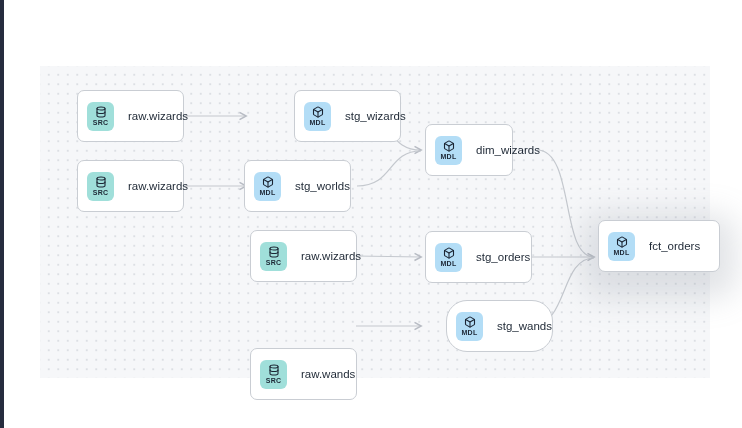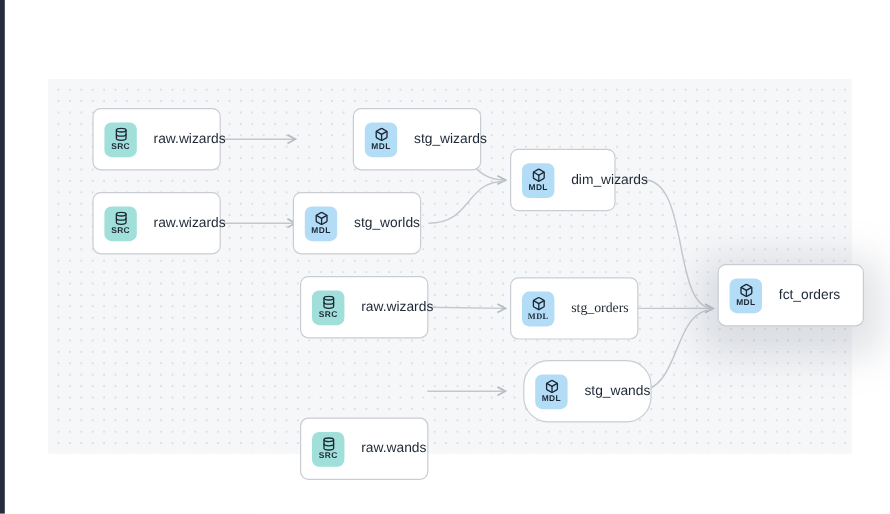--- a/index.html
+++ b/index.html
@@ -47,23 +47,23 @@
   }
   .node-label{
     font-size:11.5px;color:#1e2835;font-weight:500;white-space:nowrap;
   }
   
   #n-raw-wizards{left:77px;top:90px;}
   #n-stg-wizards{left:250px;top:90px;margin-left:44px;}
   #n-raw-worlds{left:77px;top:160px;}
   #n-stg-worlds{left:244px;top:160px;}
   #n-raw-orders{left:250px;top:230px;}
-  #n-stg-orders{left:425px;top:231px;font-family:Liberation Serif, serif;}
+  #n-stg-orders{left:425px;top:231px;}
   #n-raw-wands{left:250px;top:300px;margin-top:48px;}
-  #n-stg-wands{left:436px;top:300px;border-radius:21px;}
+  #n-stg-wands{left:446px;top:300px;border-radius:21px;}
   #n-dim-wizards{left:425px;top:124px;width:88px;}
   #n-fct-orders{left:598px;top:220px;width:122px;}
 </style>
 </head>
 <body>
 
 <div class="side-strip"></div>
 
 <div class="canvas"></div>
 

